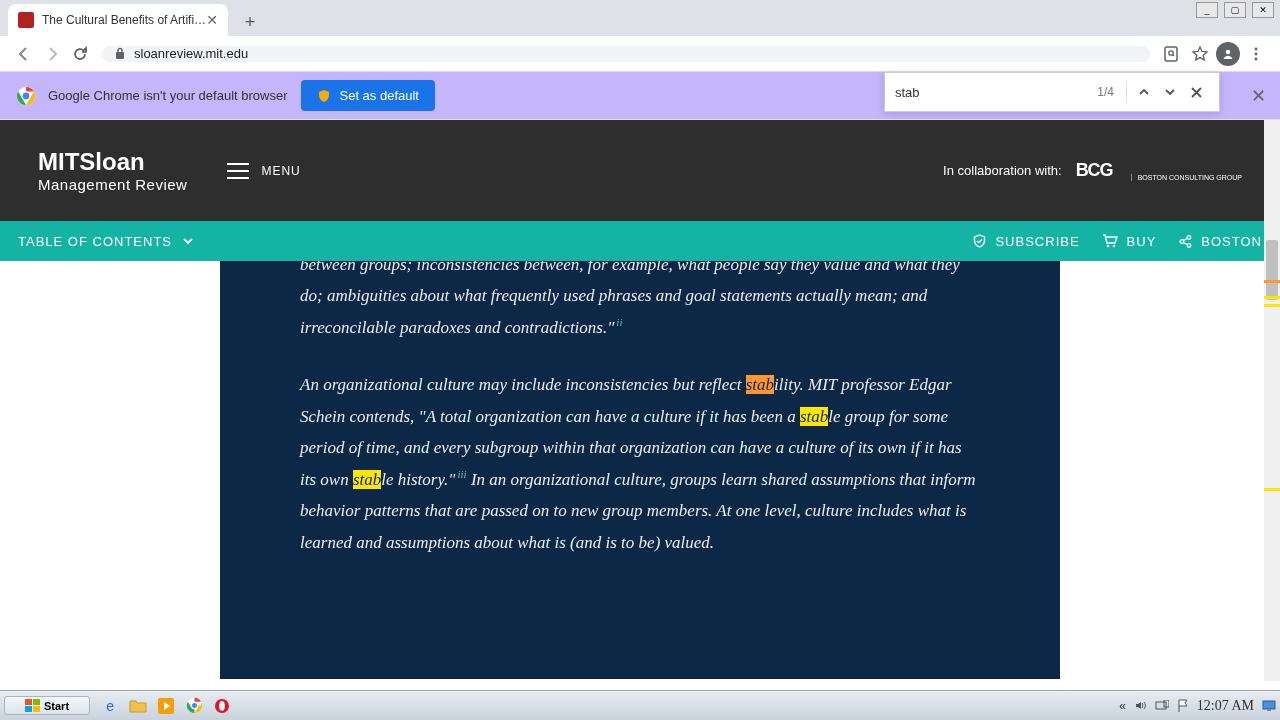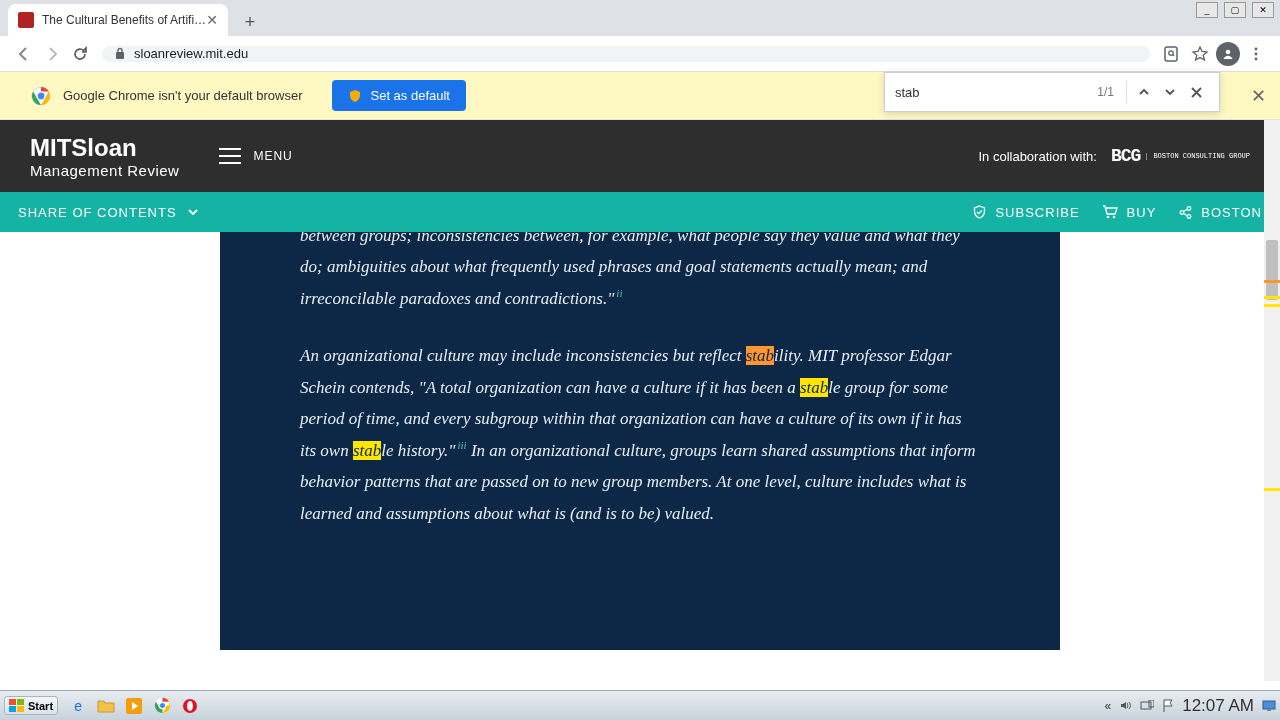--- a/index.html
+++ b/index.html
@@ -22,45 +22,45 @@
 .nav-btn { width: 28px; height: 28px; display: flex; align-items: center; justify-content: center; color: #666; cursor: pointer; border-radius: 14px; }
 .nav-btn.disabled { color: #bbb; }
 .addr-bar { flex: 1; height: 16px; background: #f1f3f4; border-radius: 14px; display: flex; align-items: center; padding: 0 12px; margin: 0 8px; font-size: 13px; color: #555; }
 .addr-bar .lock { color: #5f6368; margin-right: 8px; font-size: 12px; }
 .addr-bar .domain { color: #202124; }
 .addr-bar .path { color: #77797c; }
 .bar-icon { width: 28px; height: 28px; display: flex; align-items: center; justify-content: center; color: #5f6368; cursor: pointer; }
 .avatar-circle { width: 24px; height: 24px; border-radius: 12px; background: #5f6368; display: flex; align-items: center; justify-content: center; }
 
 
-.infobar { height: 48px; background: #fef9c3; display: flex; align-items: center; padding: 0 31px; border-bottom: 1px solid #e0e0e0; position: relative; }
+.infobar { height: 48px; background: #c4b5fd; display: flex; align-items: center; padding: 0 16px; border-bottom: 1px solid #e0e0e0; position: relative; }
 .infobar .chrome-logo { width: 20px; height: 20px; margin-right: 12px; }
 .infobar .msg { font-size: 13px; color: #333; }
-.default-btn { margin-left: 30px; background: #1a73e8; color: #fff; border: none; padding: 8px 16px; border-radius: 4px; font-size: 13px; cursor: pointer; display: flex; align-items: center; gap: 8px; }
+.default-btn { margin-left: 14px; background: #1a73e8; color: #fff; border: none; padding: 8px 16px; border-radius: 4px; font-size: 13px; cursor: pointer; display: flex; align-items: center; gap: 8px; }
 .default-btn .shield { width: 14px; height: 14px; }
 .infobar-close { position: absolute; right: 14px; font-size: 18px; color: #666; cursor: pointer; }
 
 
 .find-bar { position: absolute; top: 72px; right: 60px; width: 336px; height: 40px; background: #fff; border: 1px solid #ccc; box-shadow: 0 2px 8px rgba(0,0,0,0.15); display: flex; align-items: center; padding: 0 10px; z-index: 50; }
 .find-input { border: none; outline: none; flex: 1; font-size: 13px; color: #333; }
 .find-count { font-size: 12px; color: #777; margin: 0 8px; }
 .find-sep { width: 1px; height: 22px; background: #ddd; margin: 0 4px; }
 .find-btn { width: 26px; height: 26px; display: flex; align-items: center; justify-content: center; color: #555; cursor: pointer; }
 
 
-.site-header { background: #2e2e2e; height: 72px; display: flex; align-items: center; padding: 0 30px; justify-content: space-between; }
+.site-header { background: #2e2e2e; height: 101px; display: flex; align-items: center; padding: 0 38px; justify-content: space-between; }
 .logo-block { color: #fff; }
 .logo-top { font-size: 24px; font-weight: bold; letter-spacing: 0; }
 .logo-bot { font-size: 15px; font-weight: normal; letter-spacing: 0.5px; }
 .menu-btn { display: flex; align-items: center; gap: 12px; color: #fff; margin-left: 40px; cursor: pointer; }
 .burger { width: 22px; height: 16px; display: flex; flex-direction: column; justify-content: space-between; }
 .burger span { height: 2px; background: #fff; }
 .menu-txt { font-size: 12px; letter-spacing: 1px; }
 .collab { color: #ffffff; font-size: 13px; display: flex; align-items: center; gap: 14px; }
-.bcg { font-size: 11px; display: flex; align-items: center; gap: 6px; font-family: Liberation Mono, monospace; }
+.bcg { font-size: 11px; display: flex; align-items: flex-end; gap: 18px; }
 .bcg-logo { font-weight: bold; font-size: 18px; letter-spacing: -1px; }
 .bcg-txt { font-size: 7px; line-height: 1; border-left: 1px solid #888; padding-left: 6px; }
 .header-left { display: flex; align-items: center; }
 
 
 .teal-bar { background: #14b3a4; height: 40px; display: flex; align-items: center; padding: 0 18px; justify-content: space-between; color: #fff; font-size: 13px; }
 .toc-btn { display: flex; align-items: center; gap: 10px; letter-spacing: 1px; cursor: pointer; font-weight: 500; }
 .teal-right { display: flex; gap: 22px; justify-content: center; }
 .teal-link { display: flex; align-items: center; gap: 8px; letter-spacing: 1px; cursor: pointer; }
 
@@ -77,28 +77,28 @@
 .scroll-thumb { position: absolute; left: 2px; width: 12px; background: #c0c0c0; border-radius: 2px; }
 .scroll-mark { position: absolute; left: 0; width: 16px; height: 3px; background: #ff9632; }
 .scroll-mark.y { background: #ffe600; }
 
 
 .watermark { position: absolute; right: 30px; bottom: 54px; color: rgba(255,255,255,0.28); font-size: 32px; font-weight: bold; letter-spacing: 3px; display: flex; align-items: center; gap: 6px; pointer-events:none; }
 .play-tri { width: 0; height: 0; border-left: 22px solid rgba(255,255,255,0.28); border-top: 14px solid transparent; border-bottom: 14px solid transparent; }
 
 
 .taskbar { position: absolute; bottom: 0; left: 0; right: 0; height: 30px; background: linear-gradient(#e7ecf0, #c9d3dd); border-top: 1px solid #9ba8b5; display: flex; align-items: center; padding: 0 4px; }
-.start-btn { display: flex; align-items: center; gap: 4px; background: linear-gradient(#f4f7fa,#dbe3ea); border: 1px solid #a8b4c0; border-radius: 3px; padding: 2px 4px; font-size: 11px; font-weight: bold; cursor: pointer; }
+.start-btn { display: flex; align-items: center; gap: 4px; background: linear-gradient(#f4f7fa,#dbe3ea); border: 1px solid #a8b4c0; border-radius: 3px; padding: 2px 20px; font-size: 11px; font-weight: bold; cursor: pointer; }
 .win-flag { width: 15px; height: 13px; display: grid; grid-template-columns: 1fr 1fr; grid-template-rows: 1fr 1fr; gap: 1px; }
 .win-flag span:nth-child(1){background:#f25022}.win-flag span:nth-child(2){background:#7fba00}.win-flag span:nth-child(3){background:#00a4ef}.win-flag span:nth-child(4){background:#ffb900}
 .tb-icons { display: flex; gap: 8px; margin-left: 10px; }
 .tb-icon { width: 20px; height: 20px; display: flex; align-items: center; justify-content: center; cursor: pointer; font-size: 14px; border-radius: 2px; }
 .tray { margin-left: auto; display: flex; align-items: center; gap: 8px; font-size: 11px; color: #333; }
 .tray-icon { font-size: 12px; cursor: pointer; }
-.clock { font-size: 17px; }
+.clock { font-size: 14px; font-family: Liberation Serif, serif; }
 
 svg { display: block; }
 </style>
 </head>
 <body>
 
 <div class="window-controls">
   <div class="win-ctrl">_</div>
   <div class="win-ctrl">▢</div>
   <div class="win-ctrl">✕</div>
@@ -186,21 +186,21 @@
           <path d="M7 1l5 2v3c0 3.5-2.2 6-5 7-2.8-1-5-3.5-5-7V3z" fill="#f9ab00"></path>
         </svg>
     </span>
     <span>Set as default</span>
   </button>
   <span class="infobar-close">✕</span>
 </div>
 
 <div class="find-bar">
   <input class="find-input" value="stab" style="">
-  <span class="find-count">1/1</span>
+  <span class="find-count">1/4</span>
   <div class="find-sep"></div>
   <div class="find-btn">
     <svg width="14" height="14" viewBox="0 0 14 14">
         <path d="M3 9l4-4 4 4" stroke="#555" stroke-width="1.8" fill="none"></path>
       </svg>
   </div>
   <div class="find-btn">
     <svg width="14" height="14" viewBox="0 0 14 14">
         <path d="M3 5l4 4 4-4" stroke="#555" stroke-width="1.8" fill="none"></path>
       </svg>
@@ -233,21 +233,21 @@
       <span class="bcg-logo">BCG</span>
       <span class="bcg-txt">BOSTON
 CONSULTING
 GROUP</span>
     </div>
   </div>
 </div>
 
 <div class="teal-bar">
   <div class="toc-btn">
-    <span>SHARE OF CONTENTS</span>
+    <span>TABLE OF CONTENTS</span>
     <svg width="12" height="12" viewBox="0 0 12 12">
         <path d="M2 4l4 4 4-4" stroke="#fff" stroke-width="1.8" fill="none"></path>
       </svg>
   </div>
   <div class="teal-right">
     <div class="teal-link">
       <svg width="15" height="15" viewBox="0 0 15 15">
           <path d="M7.5 1l5 2v3c0 3.5-2.2 6-5 7-2.8-1-5-3.5-5-7V3z" fill="none" stroke="#fff" stroke-width="1.3"></path>
           <path d="M5 7l1.7 1.7L10 5.4" stroke="#fff" stroke-width="1.3" fill="none"></path>
         </svg>

